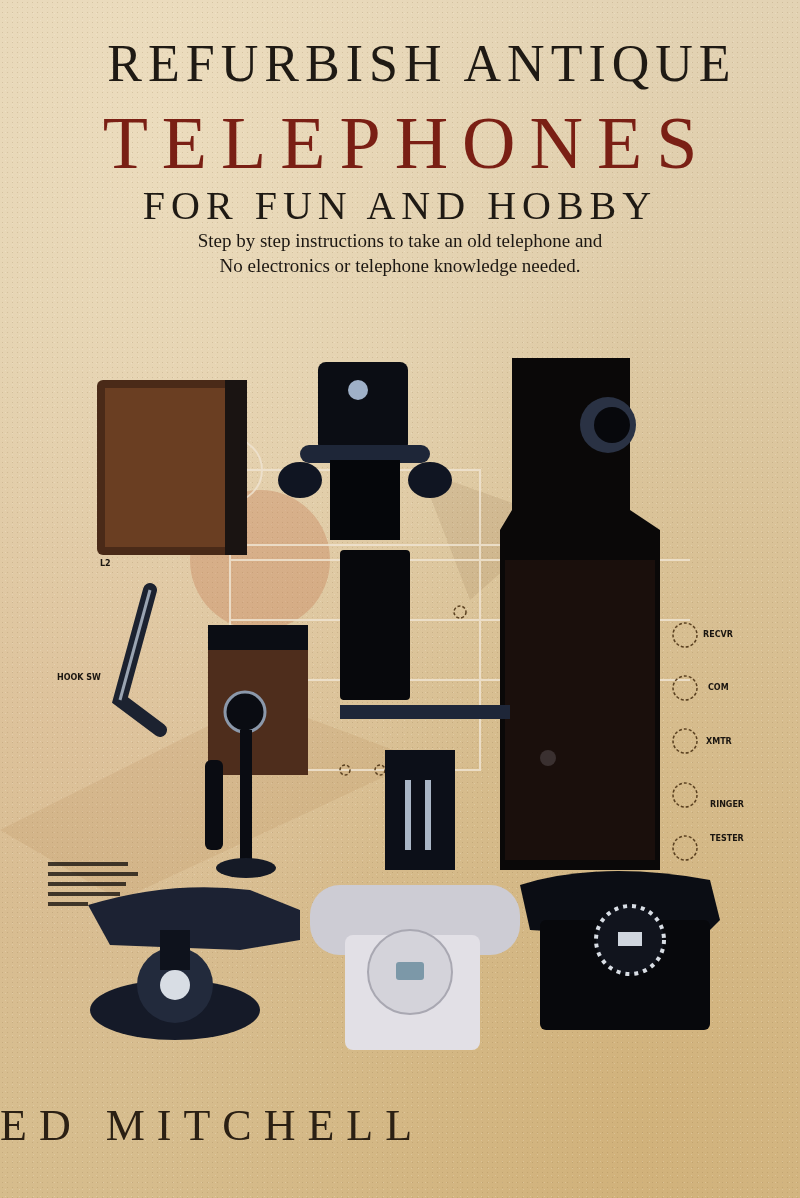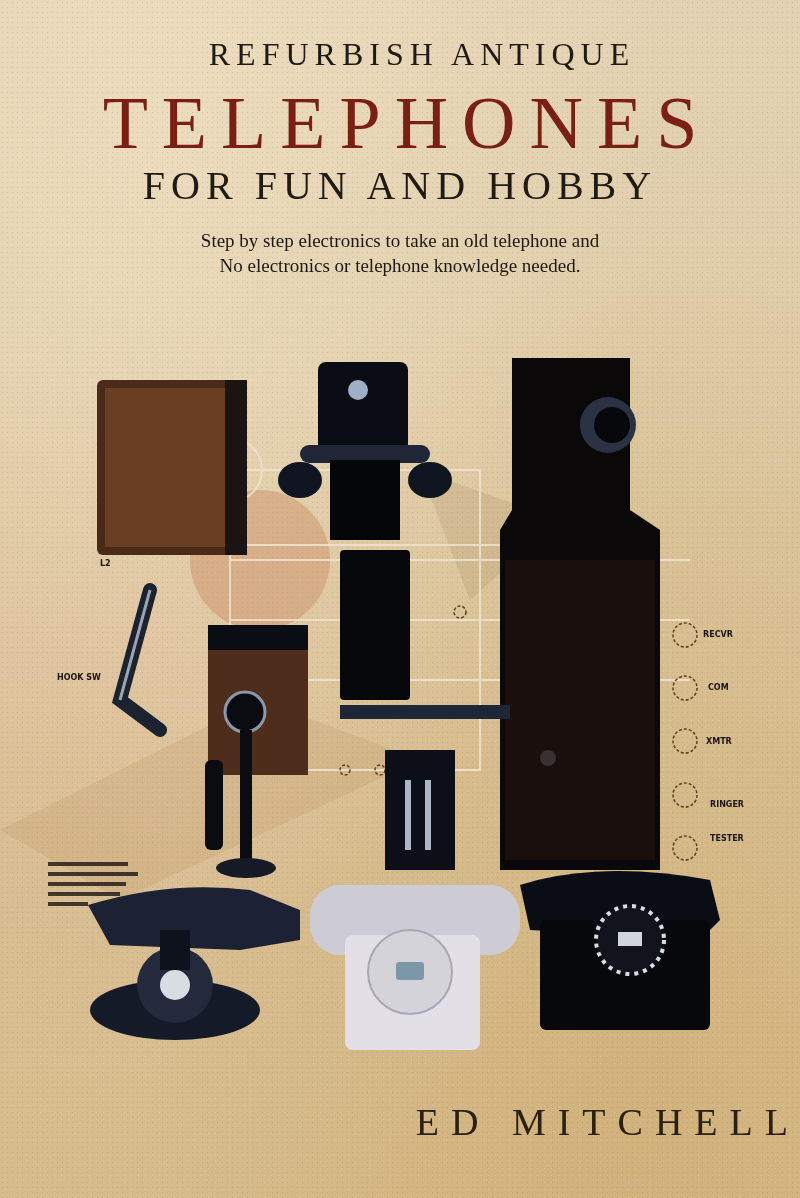--- a/index.html
+++ b/index.html
@@ -20,61 +20,61 @@
     position: absolute; inset: 0; opacity: 0.35; pointer-events: none;
     background-image:
       radial-gradient(rgba(120,90,50,0.5) 0.8px, transparent 1px),
       radial-gradient(rgba(255,250,235,0.6) 0.8px, transparent 1px);
     background-size: 5px 5px, 7px 7px;
     background-position: 0 0, 2px 3px;
   }
   .title-block { position: absolute; left: 0; right: 0; top: 38px; text-align: center; }
   .t1 {
     font-family: "Liberation Serif", serif;
-    font-size: 32px; letter-spacing: 6px; color: #1f1a14; line-height: 1; padding-left: 44px;
+    font-size: 52px; letter-spacing: 6px; color: #1f1a14; line-height: 1; padding-left: 44px;
   }
   .t2 {
     font-family: "Liberation Serif", serif;
     font-size: 74px; letter-spacing: 14px; color: #7a1f14; line-height: 1;
     margin-top: 16px; padding-left: 14px;
   }
   .t3 {
     font-family: "Liberation Serif", serif;
     font-size: 40px; letter-spacing: 6px; color: #1f1a14; line-height: 1;
     margin-top: 6px;
     text-align: center;
   }
   .subtitle {
     position: absolute; left: 0; right: 0; top: 228px; text-align: center;
     font-family: "Liberation Serif", serif; font-size: 19px; line-height: 25px; color: #1c1712;
   }
   .author {
-    position: absolute; left: 0; right: 0; top: 1100px; text-align: right;
-    font-family: "Liberation Serif", serif; font-size: 38px; letter-spacing: 12px;
+    position: absolute; left: 0; right: 0; top: 1100px; text-align: left;
+    font-family: "Liberation Serif", serif; font-size: 44px; letter-spacing: 12px;
     color: #2b2014;
   }
   .art { position: absolute; left: 0; top: 350px; width: 800px; height: 720px; }
   .diag-label {
     font-family: "DejaVu Sans", sans-serif; font-size: 8px; font-weight: bold; fill: #1a1510;
   }
 </style>
 </head>
 <body>
 
 <div class="cover">
   <div class="speckle"></div>
 
   <div class="title-block">
     <div class="t1">REFURBISH ANTIQUE</div>
     <div class="t2">TELEPHONES</div>
     <div class="t3">FOR FUN AND HOBBY</div>
   </div>
 
   <div class="subtitle">
-    <div>Step by step electronics to take an old telephone and</div>
+    <div>Step by step instructions to take an old telephone and</div>
     <div>No electronics or telephone knowledge needed.</div>
   </div>
 
   <svg class="art" viewBox="0 350 800 720" xmlns="http://www.w3.org/2000/svg">
 
     <g opacity="0.35">
       <circle cx="260" cy="560" r="70" fill="#c47850"></circle>
       <polygon points="0,830 260,700 420,760 120,900" fill="#b98a55" opacity="0.5"></polygon>
       <polygon points="420,470 560,520 470,600" fill="#8c6a40" opacity="0.4"></polygon>
     </g>

